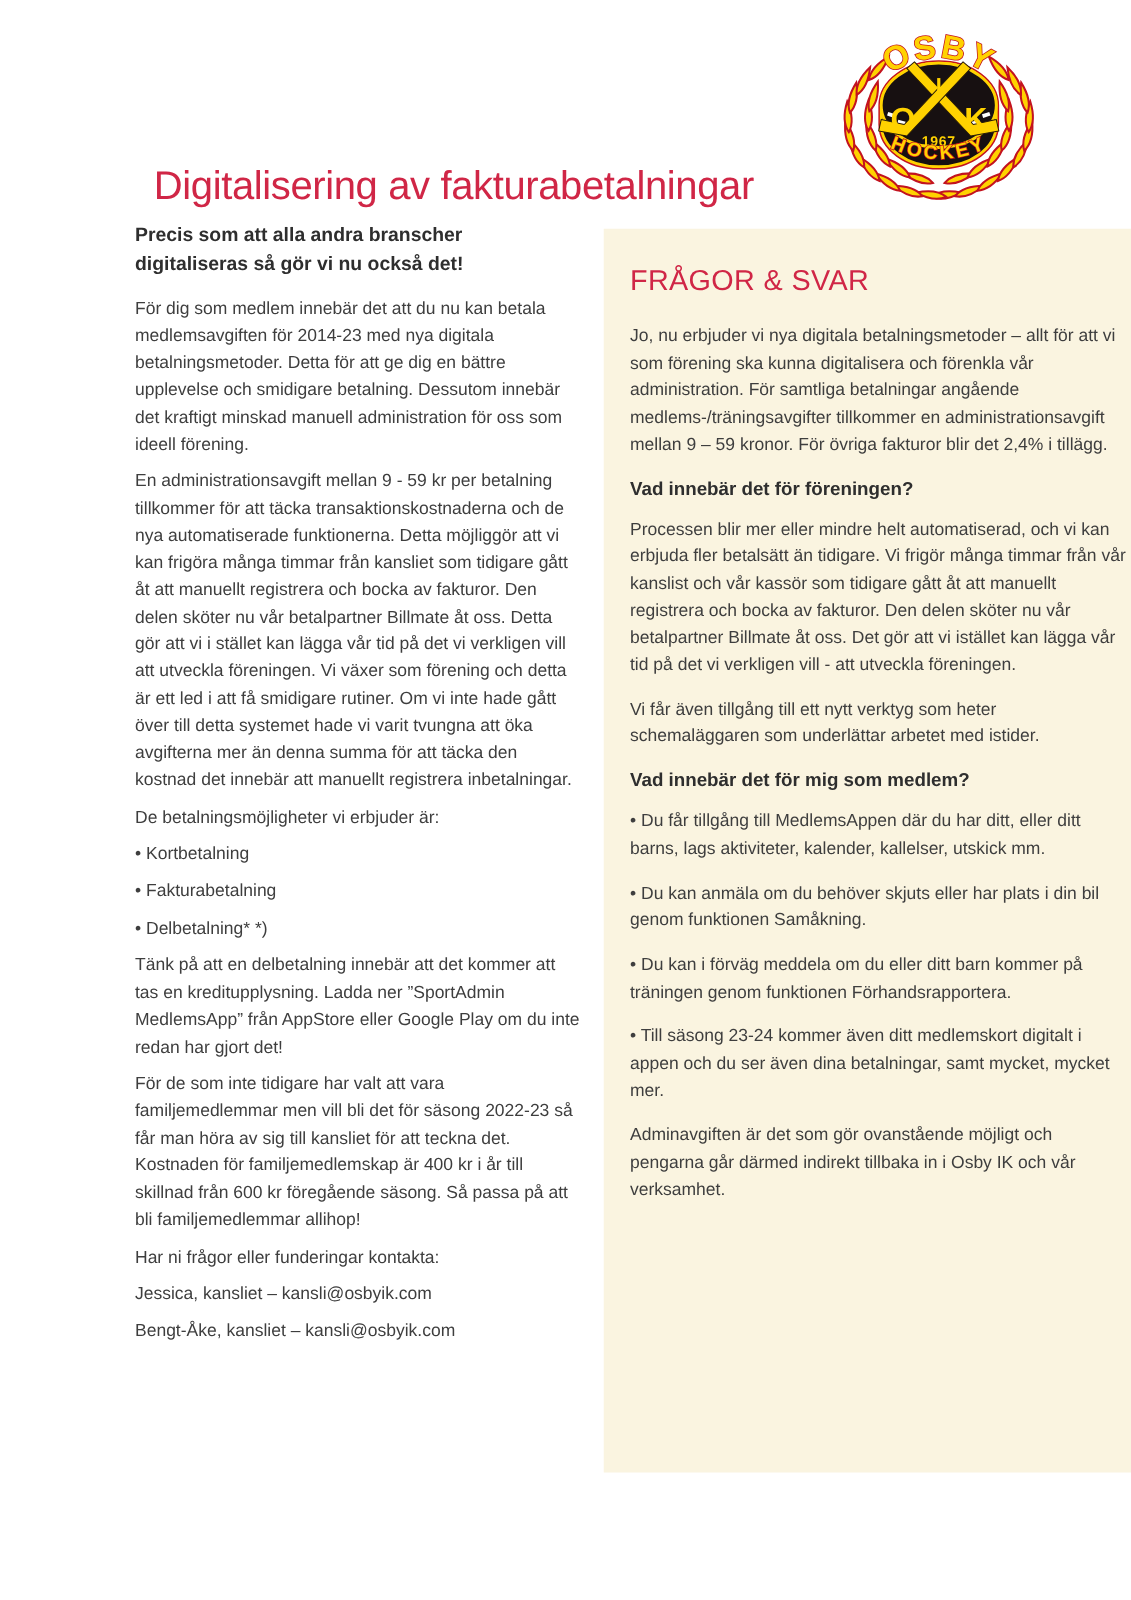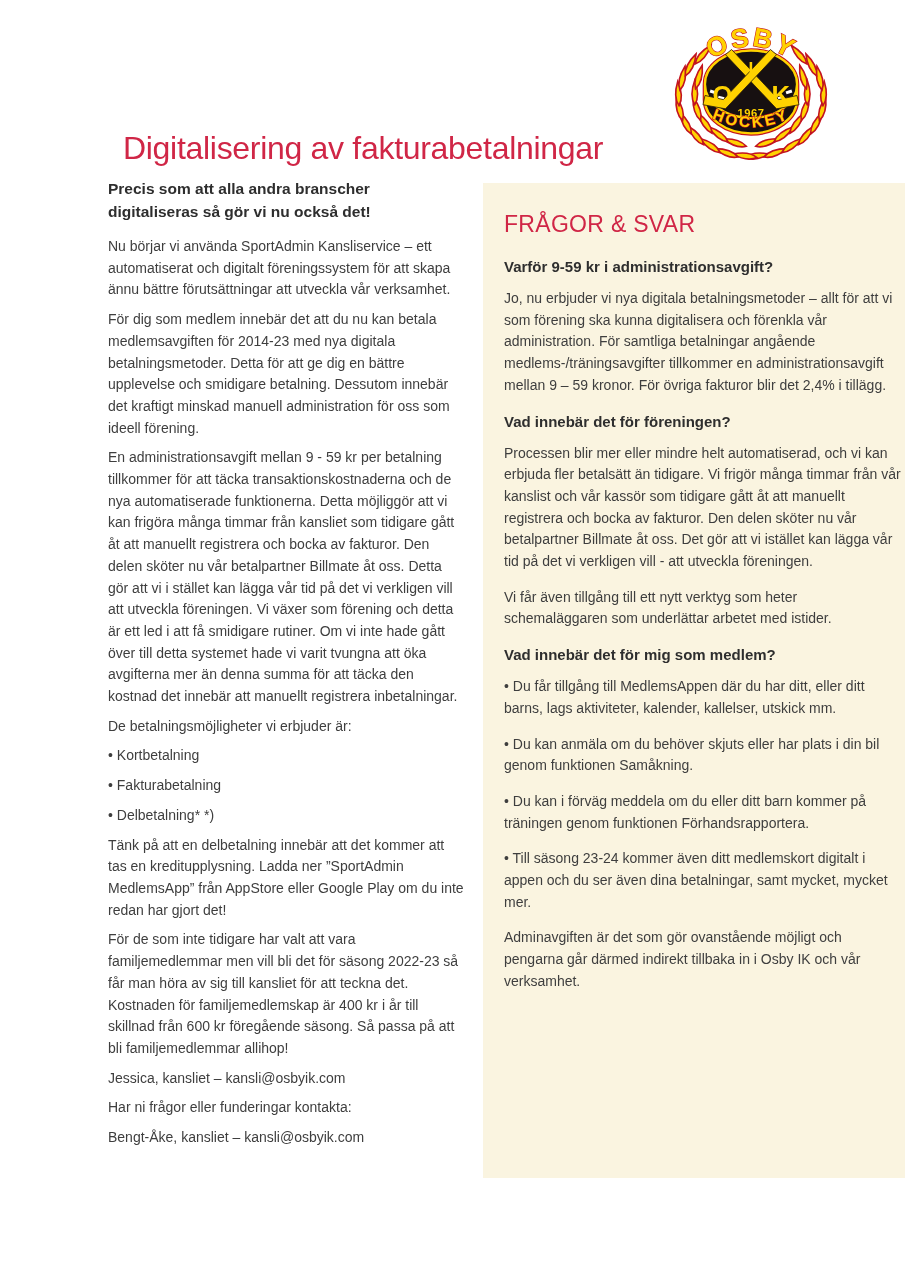--- a/index.html
+++ b/index.html
@@ -117,38 +117,36 @@
     </text>
     <text class="arc-text" font-size="15" letter-spacing="2.5" stroke-width="0.9">
       <textPath href="#hockeyArc" startOffset="50%" text-anchor="middle">HOCKEY</textPath>
     </text>
   </svg>
 
   <h1 class="title">Digitalisering av fakturabetalningar</h1>
 
   <div class="left-col">
     <p class="lead">Precis som att alla andra branscher digitaliseras så gör vi nu också det!</p>
-    <p class="body">Nu börjar vi använda SportAdmin Kansliservice – ett automatiserat och digitalt föreningssystem för att skapa ännu bättre förutsättningar att utveckla vår verksamhet.</p>
     <p class="body">För dig som medlem innebär det att du nu kan betala medlemsavgiften för 2014-23 med nya digitala betalningsmetoder. Detta för att ge dig en bättre upplevelse och smidigare betalning. Dessutom innebär det kraftigt minskad manuell administration för oss som ideell förening.</p>
     <p class="body">En administrationsavgift mellan 9 - 59 kr per betalning tillkommer för att täcka transaktionskostnaderna och de nya automatiserade funktionerna. Detta möjliggör att vi kan frigöra många timmar från kansliet som tidigare gått åt att manuellt registrera och bocka av fakturor. Den delen sköter nu vår betalpartner Billmate åt oss. Detta gör att vi i stället kan lägga vår tid på det vi verkligen vill att utveckla föreningen. Vi växer som förening och detta är ett led i att få smidigare rutiner. Om vi inte hade gått över till detta systemet hade vi varit tvungna att öka avgifterna mer än denna summa för att täcka den kostnad det innebär att manuellt registrera inbetalningar.</p>
     <p class="body">De betalningsmöjligheter vi erbjuder är:</p>
     <p class="body">• Kortbetalning</p>
     <p class="body">• Fakturabetalning</p>
     <p class="body">• Delbetalning* *)</p>
     <p class="body">Tänk på att en delbetalning innebär att det kommer att tas en kreditupplysning. Ladda ner ”SportAdmin MedlemsApp” från AppStore eller Google Play om du inte redan har gjort det!</p>
     <p class="body">För de som inte tidigare har valt att vara familjemedlemmar men vill bli det för säsong 2022-23 så får man höra av sig till kansliet för att teckna det. Kostnaden för familjemedlemskap är 400 kr i år till skillnad från 600 kr föregående säsong. Så passa på att bli familjemedlemmar allihop!</p>
+    <p class="body contact">Har ni frågor eller funderingar kontakta:</p>
     <p class="body contact">Jessica, kansliet – kansli@osbyik.com</p>
-    <p class="body contact">Har ni frågor eller funderingar kontakta:</p>
     <p class="body contact">Bengt-Åke, kansliet – kansli@osbyik.com</p>
   </div>
 
   <aside class="faq">
     <h2>FRÅGOR &amp; SVAR</h2>
 
-    <h3>Varför 9-59 kr i administrationsavgift?</h3>
     <p>Jo, nu erbjuder vi nya digitala betalningsmetoder – allt för att vi som förening ska kunna digitalisera och förenkla vår administration. För samtliga betalningar angående medlems-/träningsavgifter tillkommer en administrationsavgift mellan 9 – 59 kronor. För övriga fakturor blir det 2,4% i tillägg.</p>
 
     <h3>Vad innebär det för föreningen?</h3>
     <p>Processen blir mer eller mindre helt automatiserad, och vi kan erbjuda fler betalsätt än tidigare. Vi frigör många timmar från vår kanslist och vår kassör som tidigare gått åt att manuellt registrera och bocka av fakturor. Den delen sköter nu vår betalpartner Billmate åt oss. Det gör att vi istället kan lägga vår tid på det vi verkligen vill - att utveckla föreningen.</p>
     <p>Vi får även tillgång till ett nytt verktyg som heter schemaläggaren som underlättar arbetet med istider.</p>
 
     <h3>Vad innebär det för mig som medlem?</h3>
     <p>• Du får tillgång till MedlemsAppen där du har ditt, eller ditt barns, lags aktiviteter, kalender, kallelser, utskick mm.</p>
     <p>• Du kan anmäla om du behöver skjuts eller har plats i din bil genom funktionen Samåkning.</p>
     <p>• Du kan i förväg meddela om du eller ditt barn kommer på träningen genom funktionen Förhandsrapportera.</p>

